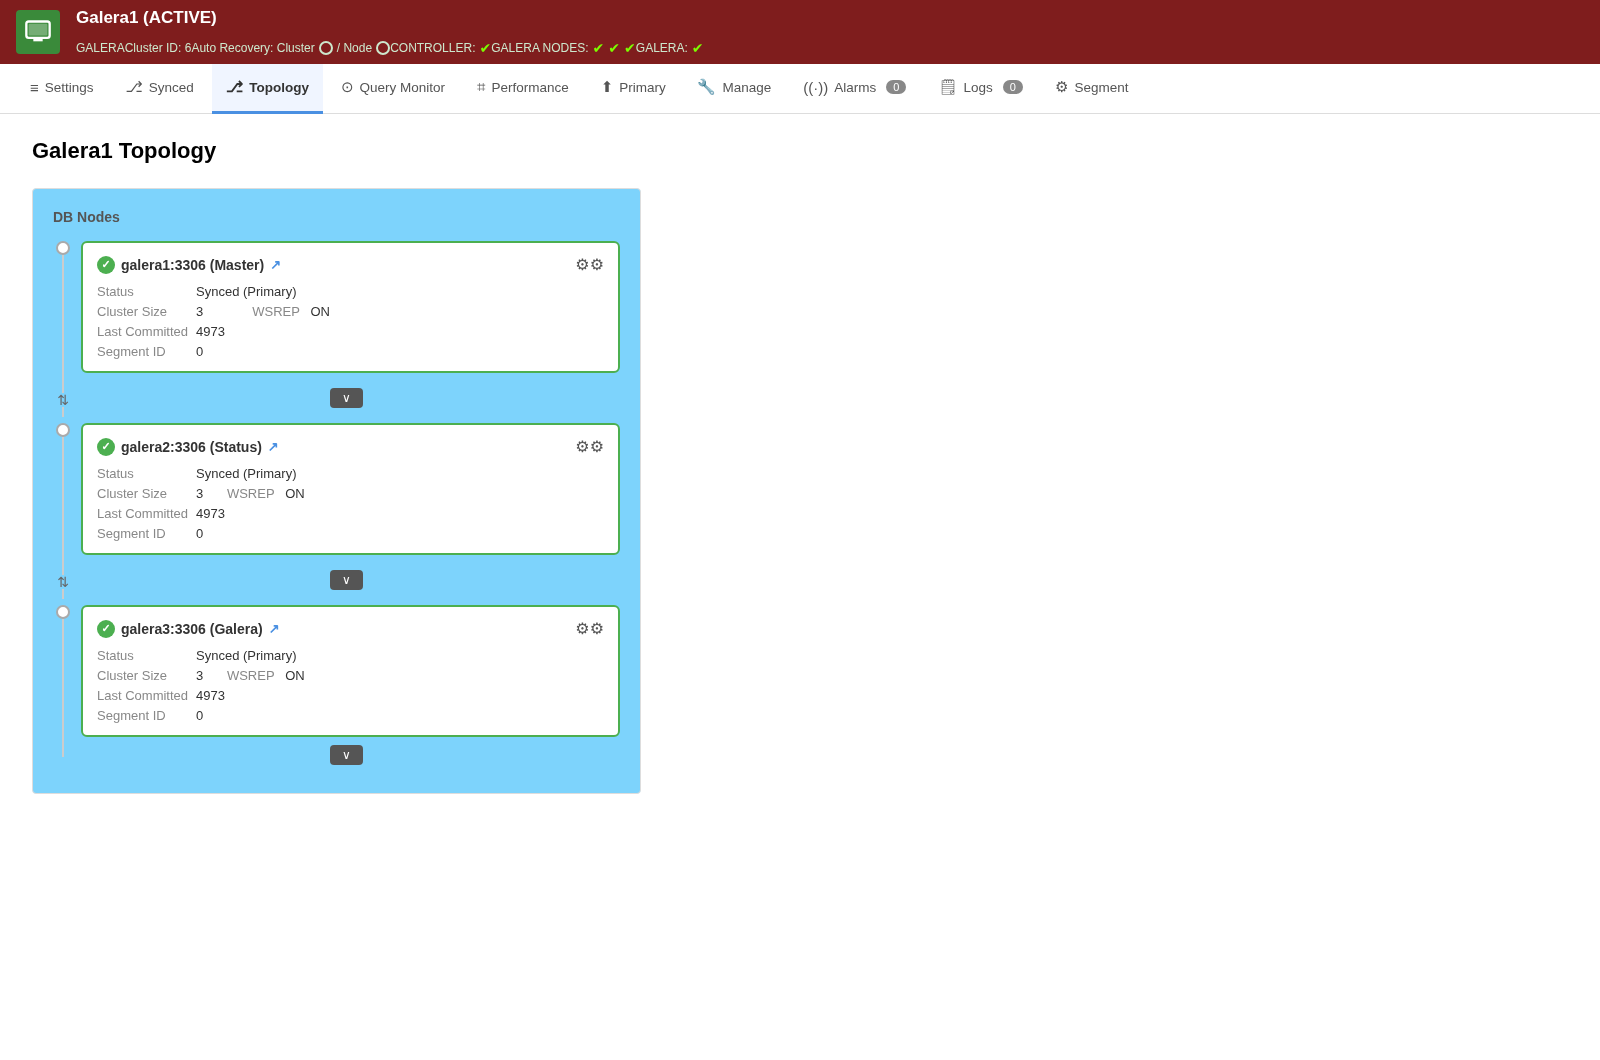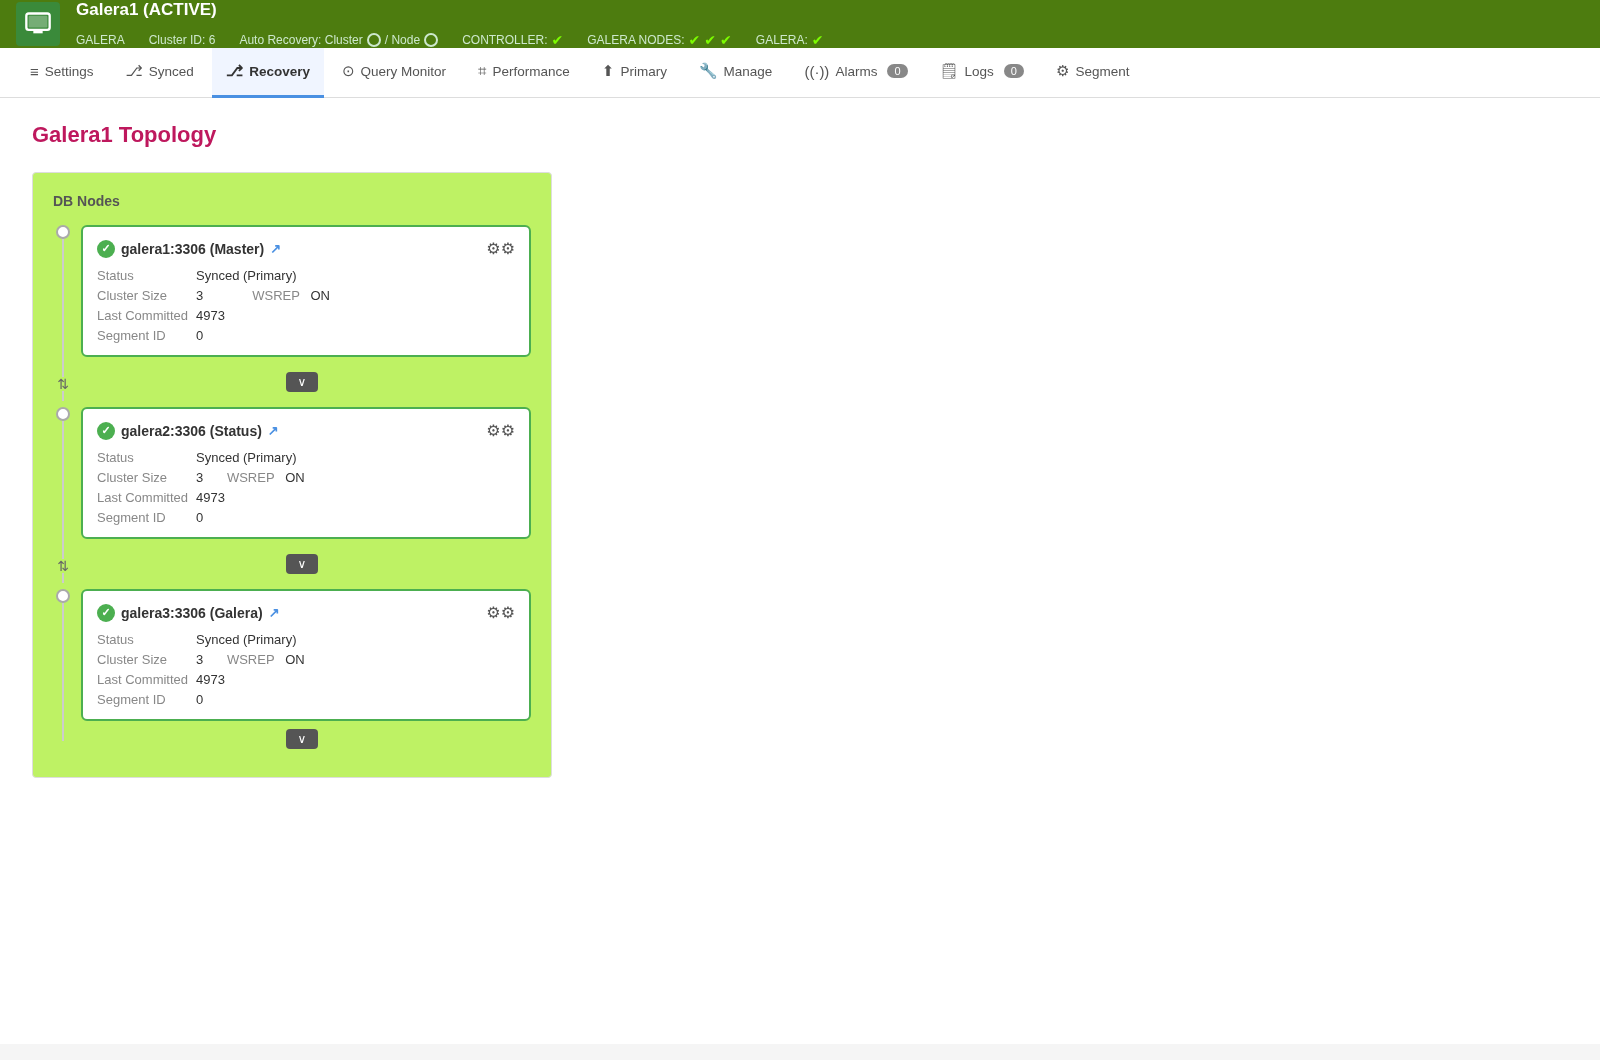--- a/index.html
+++ b/index.html
@@ -1,40 +1,40 @@
 <!DOCTYPE html>
 <html><head>
   <meta charset="utf-8">
   <style>
     * { box-sizing: border-box; margin: 0; padding: 0; }
     body { font-family: -apple-system, BlinkMacSystemFont, 'Segoe UI', sans-serif; background: #f5f5f5; font-size: 14px; color: #333; }
 
     
     .header {
-      background: #4d7c0f;
+      background: #7f1d1d;
       display: flex;
       align-items: center;
       padding: 0 16px;
-      height: 48px;
+      height: 64px;
       gap: 16px;
     }
     .header-icon {
       background: #3a8a3a;
       width: 44px;
       height: 44px;
       display: flex;
       align-items: center;
       justify-content: center;
       border-radius: 4px;
       flex-shrink: 0;
     }
     .header-icon svg { fill: white; width: 28px; height: 28px; }
     .header-info { color: white; }
     .header-title { font-size: 17px; font-weight: bold; }
-    .header-meta { font-size: 12px; color: #cde8cd; display: flex; gap: 24px; align-items: center; margin-top: 12px; }
+    .header-meta { font-size: 12px; color: #cde8cd; display: flex; gap: 0; align-items: center; margin-top: 12px; }
     .header-meta span { display: flex; align-items: center; gap: 4px; }
     .check-green { color: #7cfc00; font-size: 14px; }
     .power-icon { display: inline-block; width: 14px; height: 14px; border: 2px solid #cde8cd; border-radius: 50%; position: relative; }
 
     
     .navbar {
       background: white;
       border-bottom: 1px solid #ddd;
       display: flex;
       align-items: center;
@@ -60,28 +60,28 @@
       background: #888;
       color: white;
       font-size: 11px;
       border-radius: 10px;
       padding: 1px 7px;
       margin-left: 4px;
     }
 
     
     .main { padding: 24px 32px; background: white; min-height: calc(1060px - 114px); }
-    .page-title { font-size: 22px; font-weight: 600; margin-bottom: 24px; color: #be185d; }
+    .page-title { font-size: 22px; font-weight: 600; margin-bottom: 24px; color: #000000; }
 
     
     .topology-container {
       border: 1px solid #ddd;
       border-radius: 4px;
-      background: #bef264;
-      width: 520px;
+      background: #7dd3fc;
+      width: 609px;
       padding: 20px 20px 20px 20px;
       position: relative;
     }
     .db-nodes-label { font-size: 14px; font-weight: 600; color: #555; margin-bottom: 16px; }
     .connector-circle {
       width: 14px;
       height: 14px;
       border: 2px solid #aaa;
       border-radius: 50%;
       background: white;
@@ -190,21 +190,21 @@
   <div class="nav-item">
     <span class="nav-icon">≡</span>
     <span>Settings</span>
   </div>
   <div class="nav-item">
     <span class="nav-icon">⎇</span>
     <span>Synced</span>
   </div>
   <div class="nav-item active">
     <span class="nav-icon">⎇</span>
-    <span>Recovery</span>
+    <span>Topology</span>
   </div>
   <div class="nav-item">
     <span class="nav-icon">⊙</span>
     <span>Query Monitor</span>
   </div>
   <div class="nav-item">
     <span class="nav-icon">⌗</span>
     <span>Performance</span>
   </div>
   <div class="nav-item">

